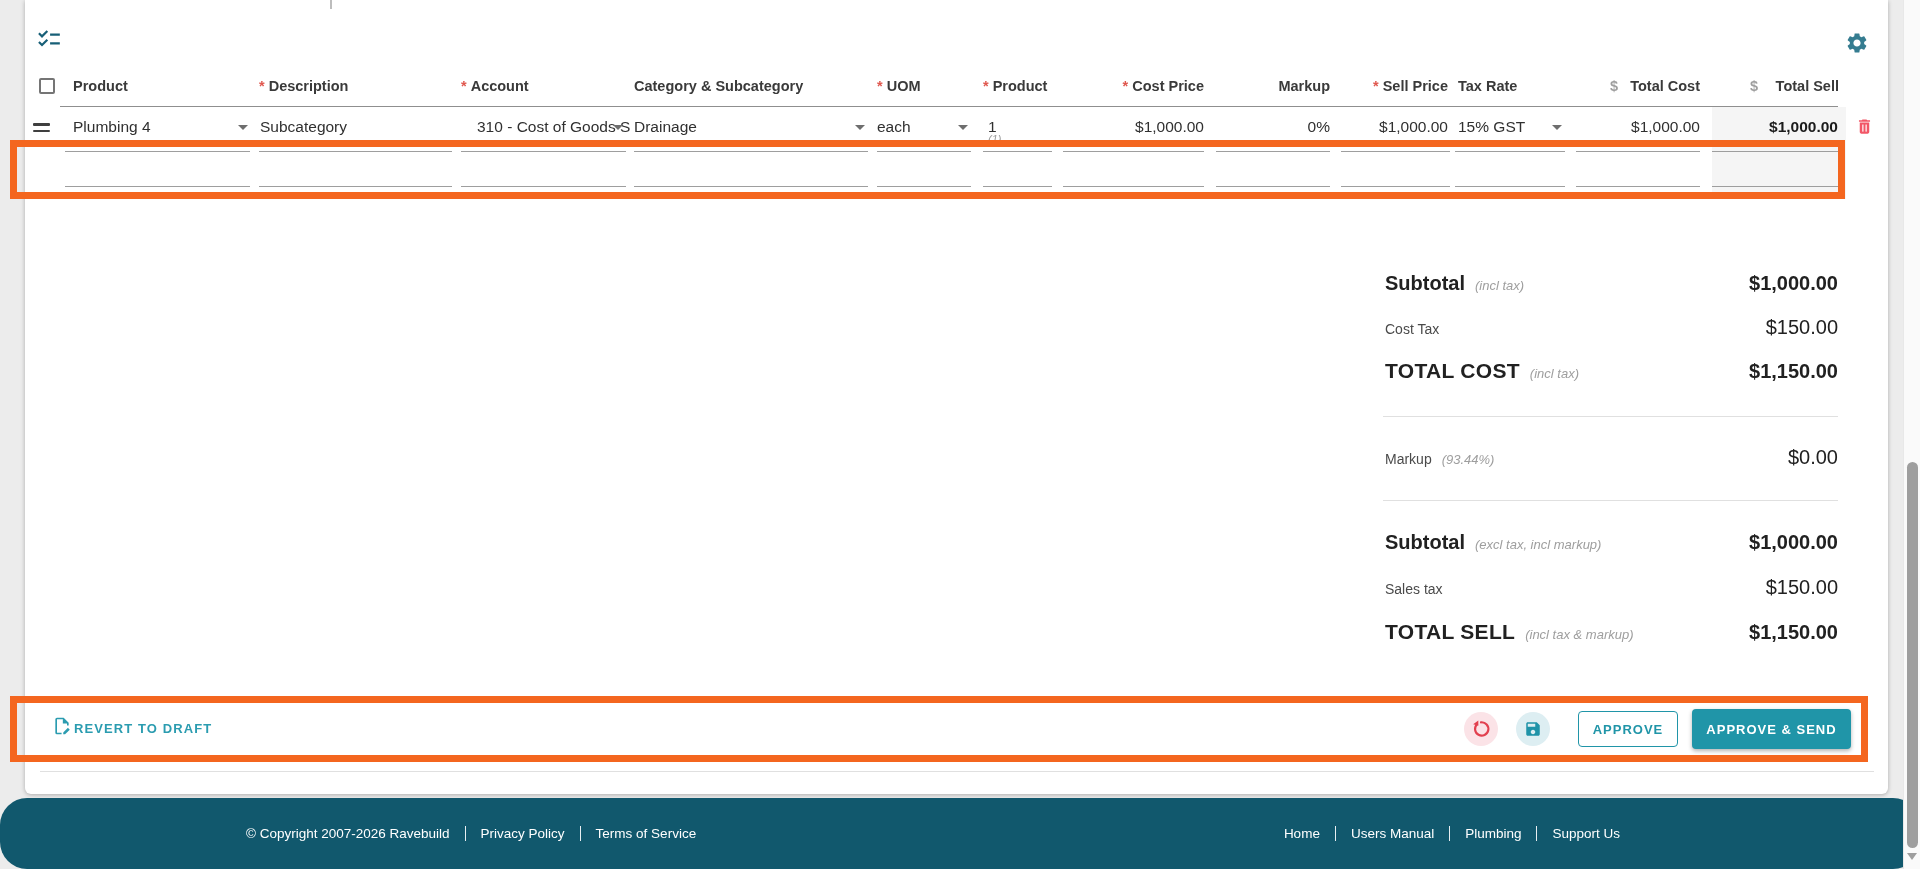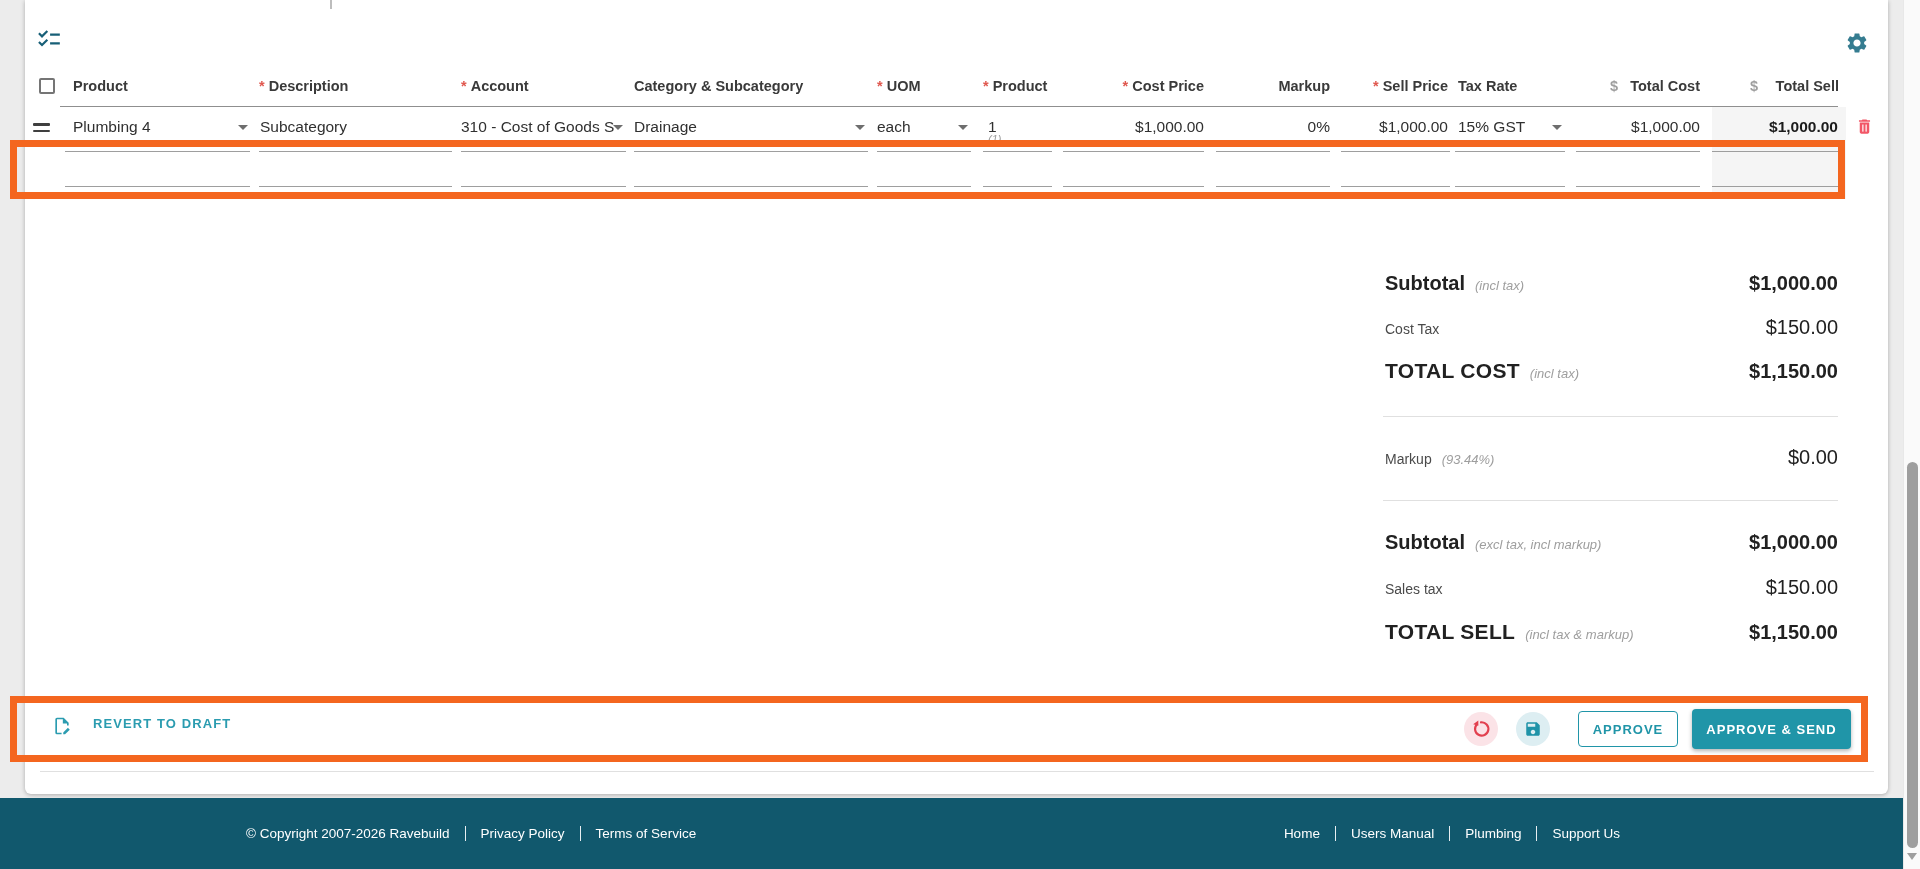--- a/index.html
+++ b/index.html
@@ -49,31 +49,31 @@
   .trow { position:absolute; left:1360px; width:453px; display:flex; align-items:baseline; }
   .trow .lbl-big { font-size:20px; font-weight:700; color:#212121; }
   .trow .lbl-caps { font-size:21px; font-weight:700; color:#212121; letter-spacing:.3px; }
   .trow .lbl-sm { font-size:14px; color:#4a4a4a; }
   .trow .note { font-size:13px; font-style:italic; color:#9e9e9e; margin-left:10px; }
   .trow .val { margin-left:auto; font-size:20px; color:#212121; }
   .trow .val.b { font-weight:700; }
   .tdiv { position:absolute; left:1358px; width:455px; height:1px; background:#e0e0e0; }
 
   
-  .revert-btn { position:absolute; left:27px; top:716px; display:flex; align-items:flex-start; gap:21px; background:none; border:none; cursor:pointer; }
+  .revert-btn { position:absolute; left:27px; top:716px; display:flex; align-items:flex-end; gap:2px; background:none; border:none; cursor:pointer; }
   .revert-btn span { font-size:13px; font-weight:700; letter-spacing:1.1px; color:#2b9cb0; }
   .circ-btn { position:absolute; top:712px; width:34px; height:34px; border-radius:50%; border:none; cursor:pointer; display:flex; align-items:center; justify-content:center; }
   .undo-btn { left:1439px; background:#fbe3e7; }
   .save-btn { left:1491px; background:#ddeef2; }
   .approve-btn { position:absolute; left:1553px; top:711px; width:100px; height:36px; background:#fff; border:1px solid #2095a8; border-radius:4px; color:#2095a8; font-size:13px; font-weight:600; letter-spacing:1px; cursor:pointer; font-family:inherit; }
   .approve-send-btn { position:absolute; left:1667px; top:709px; width:159px; height:40px; background:#2095a8; border:none; border-radius:4px; color:#fff; font-size:13px; font-weight:700; letter-spacing:1px; cursor:pointer; box-shadow:0 2px 4px rgba(0,0,0,.3); font-family:inherit; }
   .bottom-div { position:absolute; left:15px; top:771px; width:1834px; height:1px; background:#e0e0e0; }
 
   
-  .footer { position:absolute; left:0; top:798px; width:1920px; height:71px; background:#11586d; }
+  .footer { position:absolute; left:0; top:798px; width:1920px; height:71px; background:#11586d;border-radius:27px; }
   .footer .inner { position:absolute; left:0; right:30px; top:0; bottom:0; display:flex; align-items:center; }
   .f-left { position:absolute; left:246px; display:flex; align-items:center; }
   .f-right { position:absolute; right:270px; display:flex; align-items:flex-end; }
   .footer span, .footer a { color:#fff; font-size:13.5px; text-decoration:none; white-space:nowrap; }
   .fdiv { width:1px; height:15px; background:rgba(255,255,255,.9); margin:0 15px; }
   .f-link { cursor:pointer; }
 
   
   .scroll-strip { position:absolute; right:0; top:0; width:17px; height:869px; background:#fafafa; border-left:1px solid #e8e8e8; }
   .scroll-thumb { position:absolute; left:3px; top:462px; width:11px; height:386px; background:#9e9e9e; border-radius:5.5px; cursor:pointer; }
@@ -122,21 +122,21 @@
       </span>
     <div class="hdr-line"></div>
 
     <span class="drag">
         <i></i>
         <i></i>
       </span>
     <span class="rcell" style="left:48px">Plumbing 4</span>
     <span class="caret" style="left:213px"></span>
     <span class="rcell" style="left:235px">Subcategory</span>
-    <span class="rcell" style="left:436px;max-width:153px;overflow:hidden">310 - Cost of Goods S</span>
+    <span class="rcell" style="left:452px;max-width:153px;overflow:hidden">310 - Cost of Goods S</span>
     <span class="caret" style="left:588px"></span>
     <span class="rcell" style="left:609px">Drainage</span>
     <span class="caret" style="left:830px"></span>
     <span class="rcell" style="left:852px">each</span>
     <span class="caret" style="left:933px"></span>
     <span class="rcell" style="left:963px">1</span>
     <span class="qty-note">(1)</span>
     <span class="rcell r-right" style="left:1039px;width:140px">$1,000.00</span>
     <span class="rcell r-right" style="left:1191px;width:114px">0%</span>
     <span class="rcell r-right" style="left:1283px;width:140px">$1,000.00</span>

